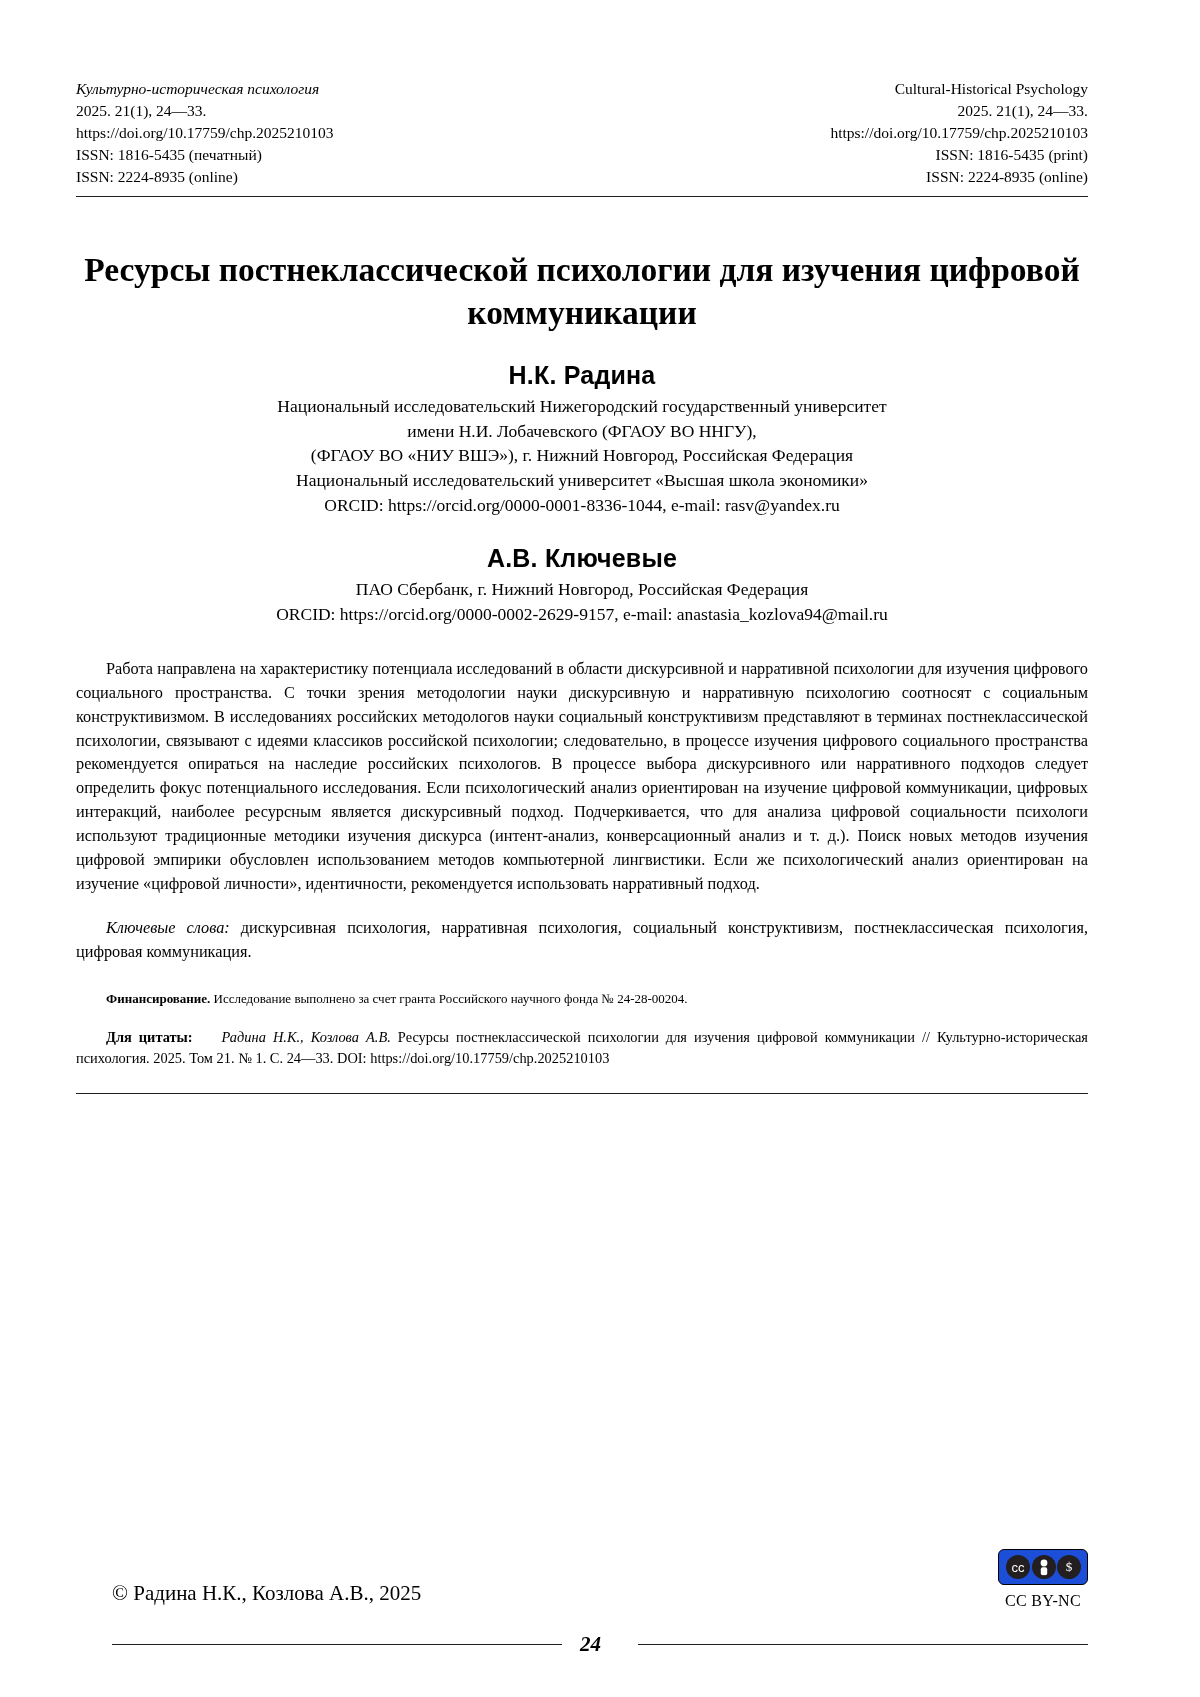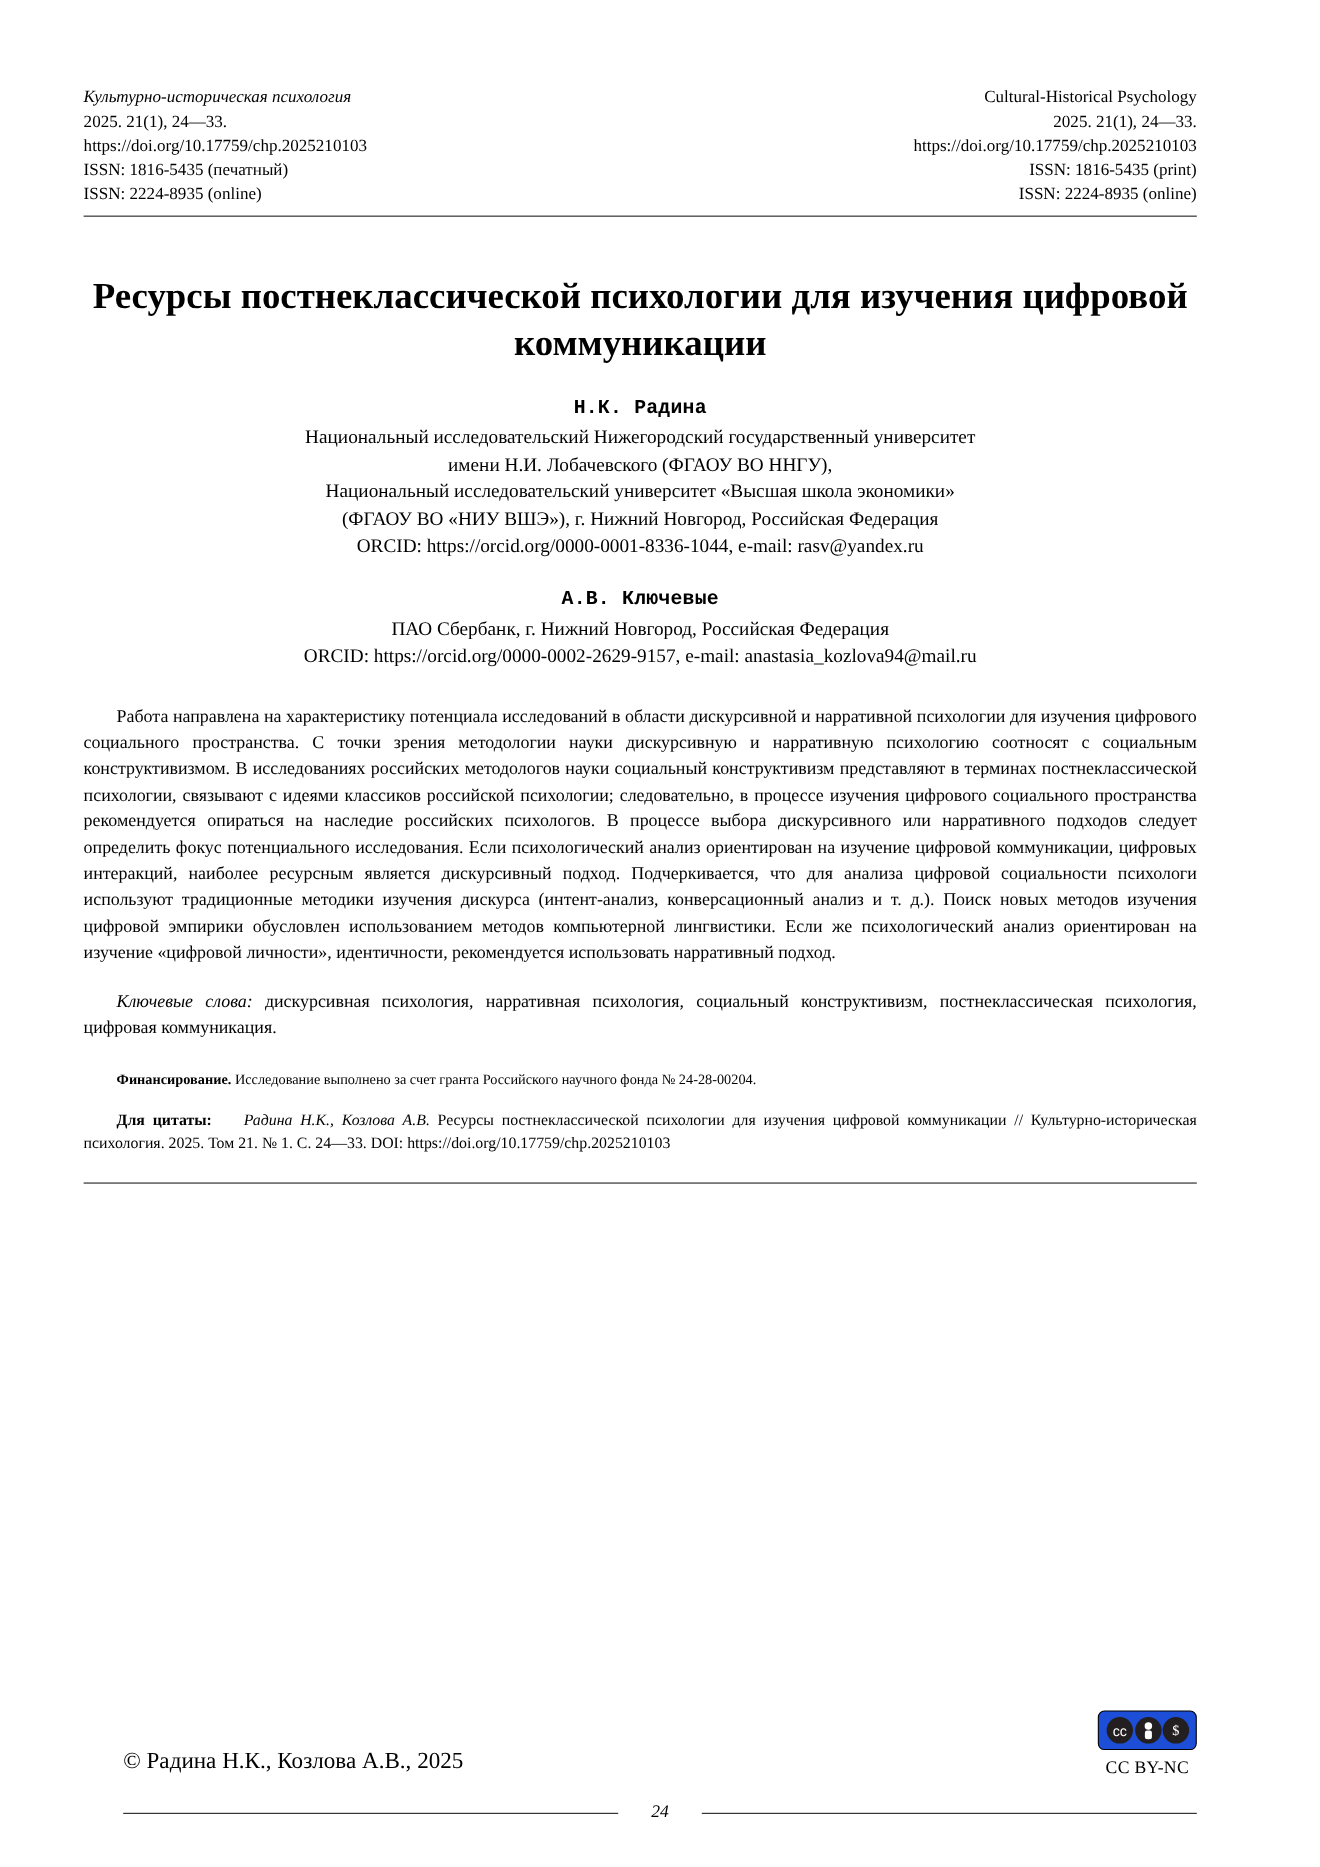--- a/index.html
+++ b/index.html
@@ -47,23 +47,23 @@
   .title {
     font-family: "Liberation Serif", "DejaVu Serif", serif;
     font-weight: bold;
     font-size: 33.5px;
     line-height: 1.28;
     text-align: center;
     margin: 52px 8px 0 8px;
   }
   .authors-block { text-align: center; }
   .author-name {
-    font-family: Liberation Mono, monospace;
+    font-family: Liberation Sans, sans-serif;
     font-weight: bold;
-    font-size: 18px;
+    font-size: 25px;
     margin-top: 26px;
     letter-spacing: 0.2px;
   }
   .author-name.second { margin-top: 26px; }
   .affil {
     font-size: 17.5px;
     line-height: 1.42;
     margin-top: 4px;
   }
   .affil .l { display: block; }
@@ -145,25 +145,25 @@
     align-items: center;
     justify-content: center;
     gap: 18px;
   }
   .page-number-row .seg {
     flex: 1 1 auto;
     border-top: 1.1px solid #231f20;
     height: 0;
   }
   .page-number {
-    font-weight: normal;
+    font-weight: bold;
     font-style: italic;
-    font-size: 16px;
+    font-size: 21px;
     min-width: 40px;
-    text-align: center;
+    text-align: left;
   }
 </style>
 </head>
 <body>
 
 <div class="page">
 
   <div class="masthead">
     <div class="left">
       <div class="line journal-name-ru">Культурно-историческая психология</div>
@@ -183,22 +183,22 @@
   <hr class="rule">
 
   <div class="title">Ресурсы постнеклассической психологии для изучения цифровой коммуникации</div>
 
   <div class="authors-block">
 
     <div class="author-name">Н.К. Радина</div>
     <div class="affil">
       <span class="l">Национальный исследовательский Нижегородский государственный университет</span>
       <span class="l">имени Н.И. Лобачевского (ФГАОУ ВО ННГУ),</span>
+      <span class="l">(ФГАОУ ВО «НИУ ВШЭ»), г. Нижний Новгород, Российская Федерация</span>
       <span class="l">Национальный исследовательский университет «Высшая школа экономики»</span>
-      <span class="l">(ФГАОУ ВО «НИУ ВШЭ»), г. Нижний Новгород, Российская Федерация</span>
       <span class="l">ORCID: https://orcid.org/0000-0001-8336-1044, e-mail: rasv@yandex.ru</span>
     </div>
 
     <div class="author-name second">А.В. Ключевые</div>
     <div class="affil">
       <span class="l">ПАО Сбербанк, г. Нижний Новгород, Российская Федерация</span>
       <span class="l">ORCID: https://orcid.org/0000-0002-2629-9157, e-mail: anastasia_kozlova94@mail.ru</span>
     </div>
 
   </div>

